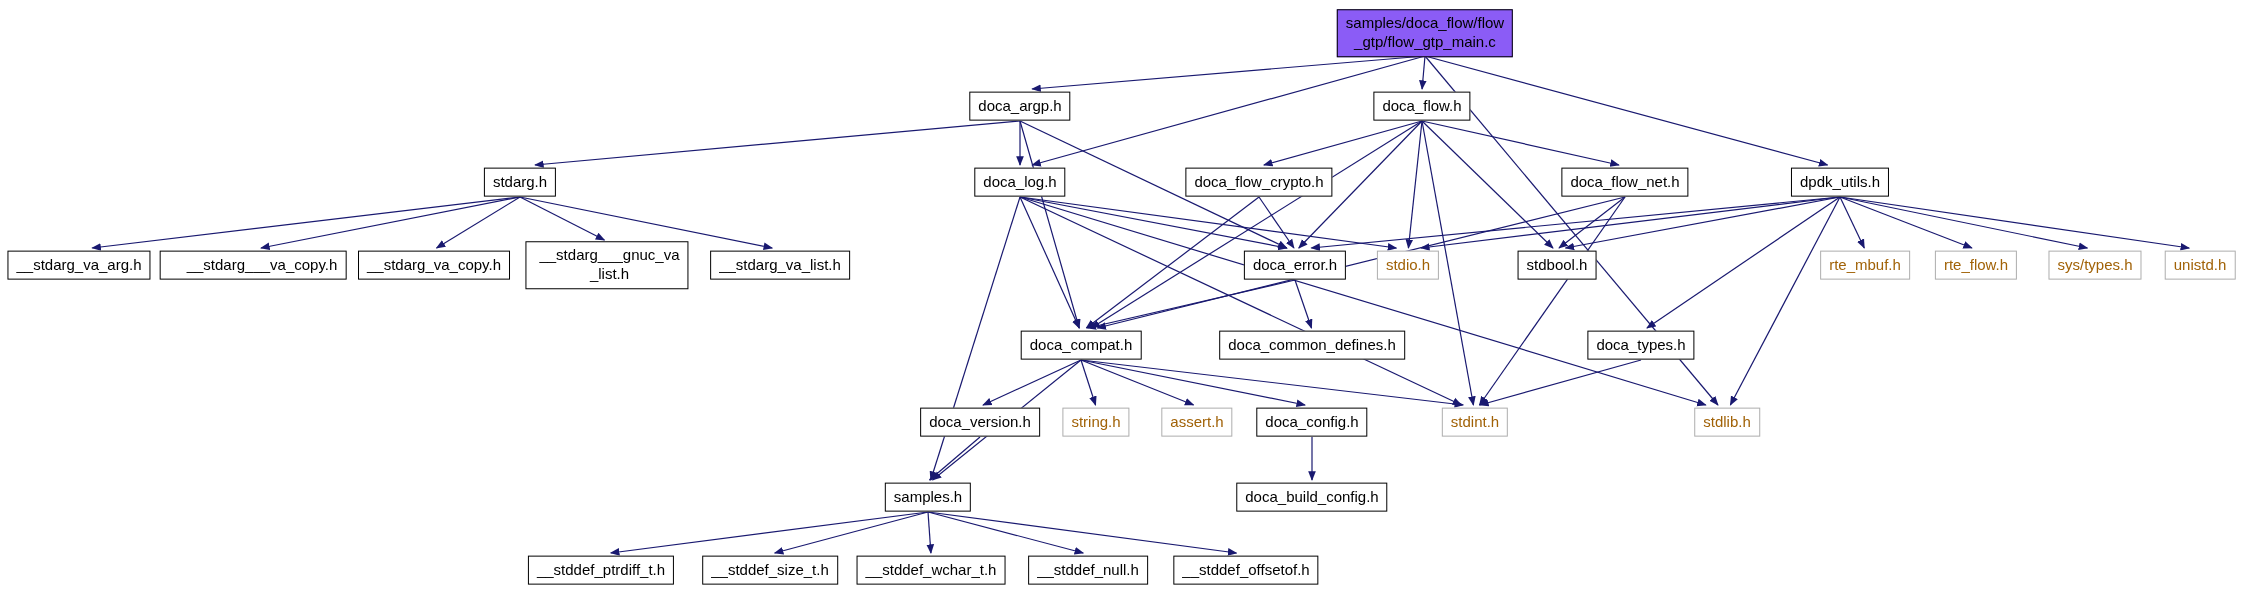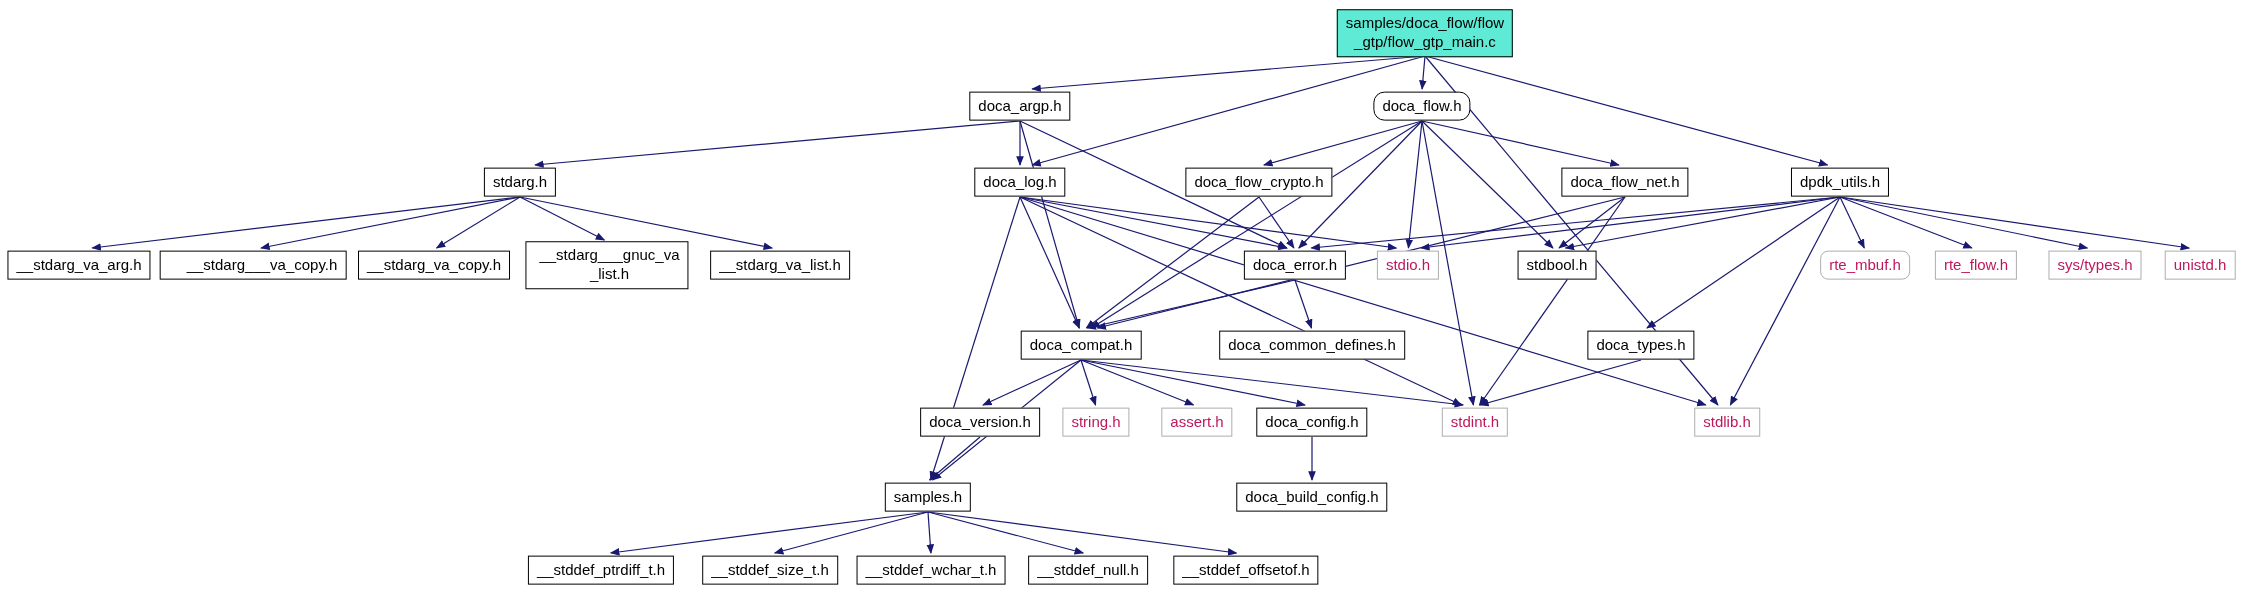--- a/index.html
+++ b/index.html
@@ -19,23 +19,23 @@
     background:#ffffff;
     border:1px solid #000000;
     padding:4px 8px;
     font-size:15px;
     line-height:1.25;
     color:#000000;
     white-space:pre-line;
     text-align:center;
     box-sizing:border-box;
   }
-  .node.root{background:#5eead4;border-color:#000000;font-weight:normal;}
+  .node.root{background:#8b5cf6;border-color:#000000;font-weight:normal;}
   .node.linked{cursor:pointer;}
-  .node.external{border-color:#adadad;color:#be185d;}
+  .node.external{border-color:#adadad;color:#a16207;}
 </style>
 </head>
 <body>
 
 <div class="graph-canvas">
   <svg id="edges-svg" viewBox="0 0 2245 589">
     <defs>
       <marker id="arrow" viewBox="0 0 10 10" refX="9" refY="5" markerWidth="8" markerHeight="8" orient="auto-start-reverse">
         <path class="arrowhead" d="M 0 1 L 10 5 L 0 9 z"></path>
       </marker>
@@ -97,36 +97,36 @@
         <line class="edge" x1="928" y1="512" x2="774.74" y2="553" marker-end="url(#arrow)"></line>
         <line class="edge" x1="928" y1="512" x2="930.91" y2="553" marker-end="url(#arrow)"></line>
         <line class="edge" x1="928" y1="512" x2="1083.2" y2="553" marker-end="url(#arrow)"></line>
         <line class="edge" x1="928" y1="512" x2="1236.46" y2="553" marker-end="url(#arrow)"></line>
       </g>
   </svg>
   <div id="nodes-layer">
       <div class="node root" style="left: 1425px; top: 33px;">samples/doca_flow/flow
 _gtp/flow_gtp_main.c</div>
       <div class="node linked" style="left: 1020px; top: 106px;">doca_argp.h</div>
-      <div class="node linked" style="left: 1422px; top: 106px; border-radius: 11px;">doca_flow.h</div>
+      <div class="node linked" style="left: 1422px; top: 106px;">doca_flow.h</div>
       <div class="node linked" style="left: 520px; top: 182px;">stdarg.h</div>
       <div class="node linked" style="left: 1020px; top: 182px;">doca_log.h</div>
       <div class="node linked" style="left: 1259px; top: 182px;">doca_flow_crypto.h</div>
       <div class="node linked" style="left: 1625px; top: 182px;">doca_flow_net.h</div>
       <div class="node linked" style="left: 1840px; top: 182px;">dpdk_utils.h</div>
       <div class="node linked" style="left: 79px; top: 265px;">__stdarg_va_arg.h</div>
       <div class="node linked" style="left: 253px; top: 265px; padding-left: 26px;">__stdarg___va_copy.h</div>
       <div class="node linked" style="left: 434px; top: 265px;">__stdarg_va_copy.h</div>
       <div class="node linked" style="left: 607px; top: 265px; padding-left: 13px;">__stdarg___gnuc_va
 _list.h</div>
       <div class="node linked" style="left: 780px; top: 265px;">__stdarg_va_list.h</div>
       <div class="node linked" style="left: 1295px; top: 265px;">doca_error.h</div>
       <div class="node external" style="left: 1408px; top: 265px;">stdio.h</div>
       <div class="node linked" style="left: 1557px; top: 265px;">stdbool.h</div>
-      <div class="node external" style="left: 1865px; top: 265px; border-radius: 8px;">rte_mbuf.h</div>
+      <div class="node external" style="left: 1865px; top: 265px;">rte_mbuf.h</div>
       <div class="node external" style="left: 1976px; top: 265px;">rte_flow.h</div>
       <div class="node external" style="left: 2095px; top: 265px;">sys/types.h</div>
       <div class="node external" style="left: 2200px; top: 265px;">unistd.h</div>
       <div class="node linked" style="left: 1081px; top: 345px;">doca_compat.h</div>
       <div class="node linked" style="left: 1312px; top: 345px;">doca_common_defines.h</div>
       <div class="node linked" style="left: 1641px; top: 345px;">doca_types.h</div>
       <div class="node linked" style="left: 980px; top: 422px;">doca_version.h</div>
       <div class="node external" style="left: 1096px; top: 422px;">string.h</div>
       <div class="node external" style="left: 1197px; top: 422px;">assert.h</div>
       <div class="node linked" style="left: 1312px; top: 422px;">doca_config.h</div>

